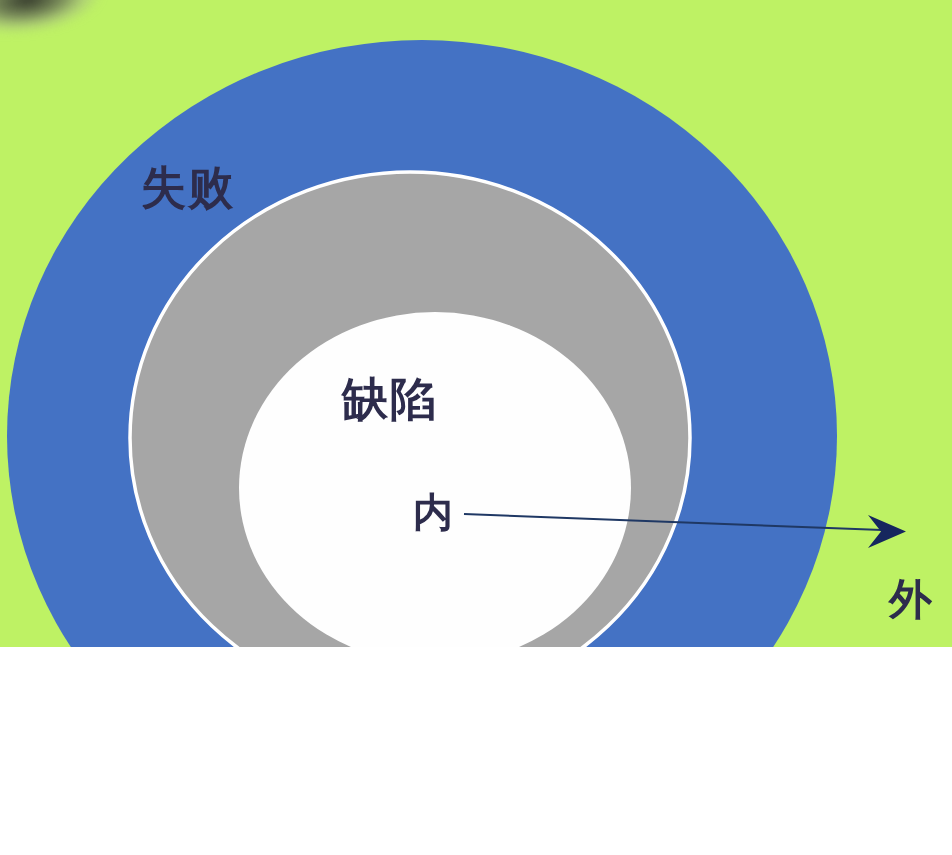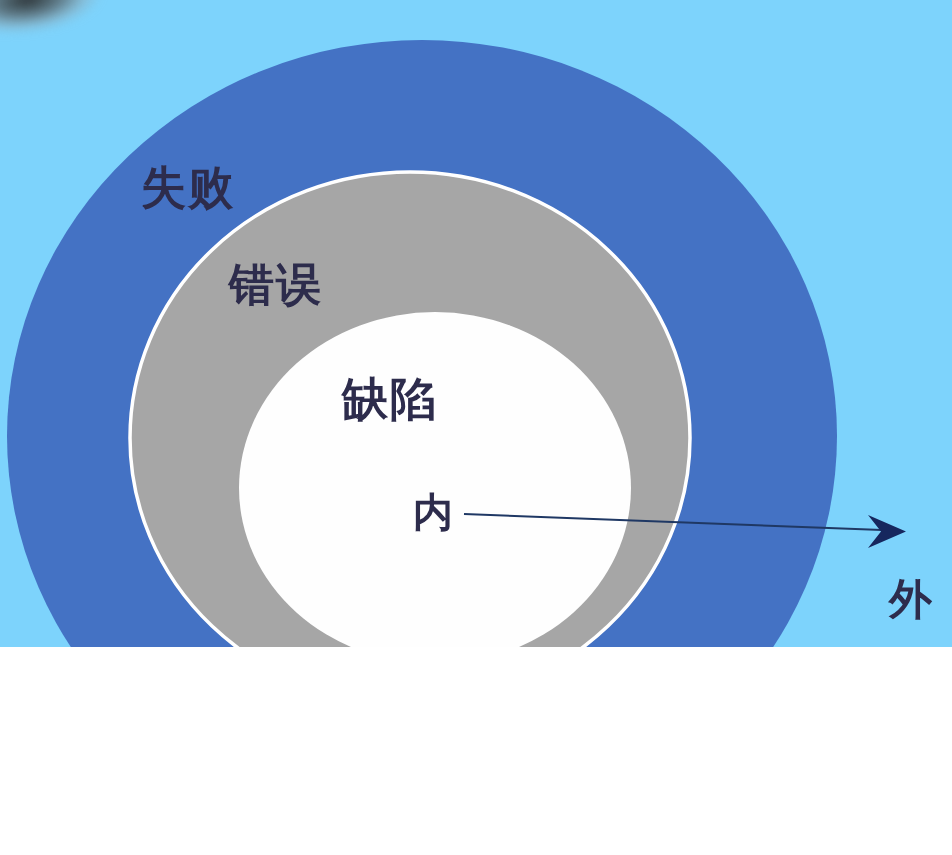--- a/index.html
+++ b/index.html
@@ -1,20 +1,20 @@
 <!DOCTYPE html>
 <html><head>
 <meta charset="utf-8">
 <style>
   html, body { margin: 0; padding: 0; background: #ffffff; }
   .stage {
     position: relative;
     width: 952px;
     height: 647px;
-    background: #7dd3fc;
+    background: #bef264;
     overflow: hidden;
     font-family: "Liberation Sans", "DejaVu Sans", sans-serif;
   }
   .diagram-svg {
     position: absolute;
     left: 0; top: 0;
     width: 952px; height: 855px;
   }
   .label {
     position: absolute;
@@ -53,18 +53,17 @@
 
   <svg class="diagram-svg" viewBox="0 0 952 855" xmlns="http://www.w3.org/2000/svg">
     <ellipse cx="422" cy="436" rx="415" ry="396" fill="#4472C4"></ellipse>
     <ellipse cx="410" cy="438" rx="280" ry="266" stroke="#FFFFFF" stroke-width="3.5" fill="#A6A6A6"></ellipse>
     <ellipse cx="435" cy="488" rx="196" ry="176" fill="#FEFEFE"></ellipse>
     <line x1="464" y1="514" x2="882" y2="530" stroke-width="2" stroke="#1F3864"></line>
     <path d="M 906 531.5 L 868 515 L 881 531.5 L 868 548 Z" fill="#16275E"></path>
   </svg>
 
   <div class="label label-failure" style="color: rgb(45, 44, 76);">失败</div>
-  <div class="label label-error" style="color: rgb(45, 44, 76);">错误</div>
   <div class="label label-defect" style="color: rgb(45, 44, 76);">缺陷</div>
   <div class="label label-inner" style="color: rgb(45, 44, 76);">内</div>
   <div class="label label-outer" style="color: rgb(45, 44, 76);">外</div>
 
 </div>
 
 </body></html>

